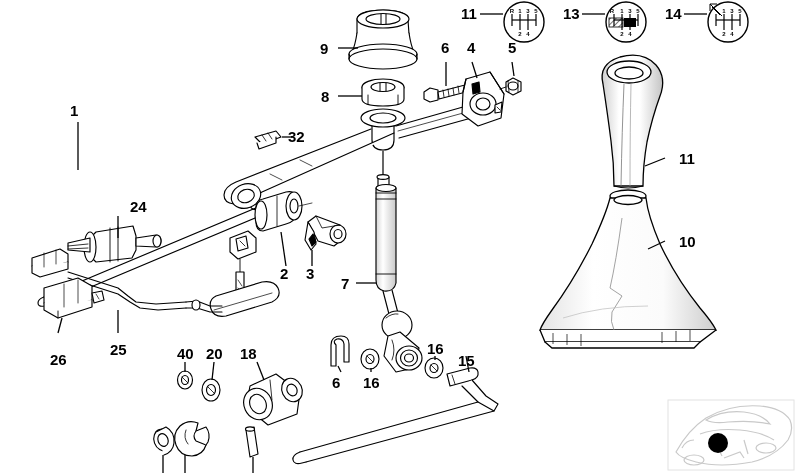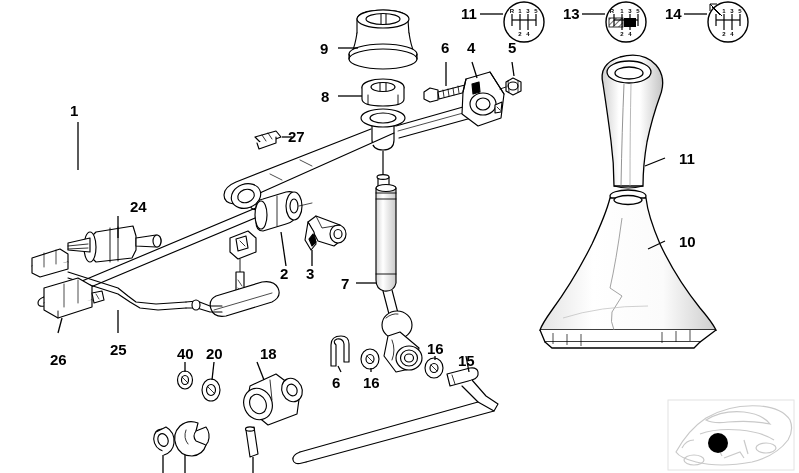--- a/index.html
+++ b/index.html
@@ -401,21 +401,21 @@
 <div class="lbl" style="left:320px;top:41px;">9</div>
 <div class="lbl" style="left:679px;top:234px;">10</div>
 <div class="lbl" style="left:679px;top:151px;">11</div>
 <div class="lbl" style="left:461px;top:6px;">11</div>
 <div class="lbl" style="left:563px;top:6px;">13</div>
 <div class="lbl" style="left:665px;top:6px;">14</div>
 <div class="lbl" style="left:458px;top:341px;margin-top:12px;">15</div>
 <div class="lbl" style="left:427px;top:341px;">16</div>
 <div class="lbl" style="left:332px;top:375px;">6</div>
 <div class="lbl" style="left:363px;top:375px;">16</div>
-<div class="lbl" style="left:260px;top:346px;">18</div>
+<div class="lbl" style="left:240px;top:346px;">18</div>
 <div class="lbl" style="left:206px;top:346px;">20</div>
 <div class="lbl" style="left:177px;top:346px;">40</div>
 <div class="lbl" style="left:110px;top:199px;margin-left:20px;">24</div>
 <div class="lbl" style="left:110px;top:342px;">25</div>
 <div class="lbl" style="left:50px;top:352px;">26</div>
-<div class="lbl" style="left:288px;top:129px;">27</div>
+<div class="lbl" style="left:288px;top:129px;">32</div>
 
 </div>
 
 </body></html>

